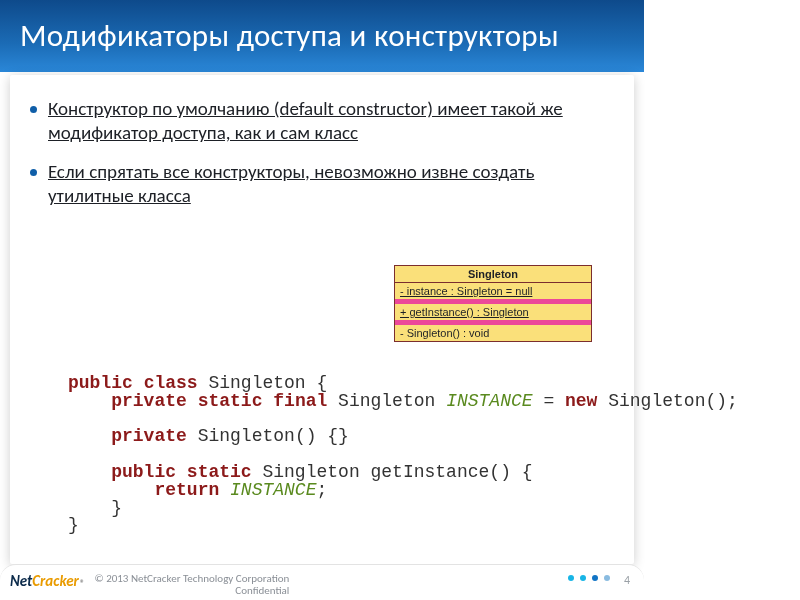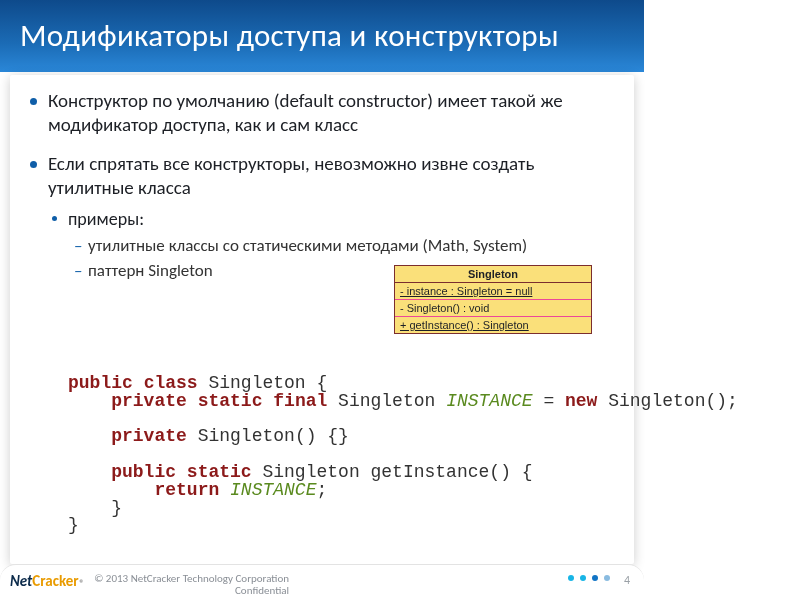--- a/index.html
+++ b/index.html
@@ -37,22 +37,23 @@
     bottom: 36px;
     background: #ffffff;
     box-shadow: 0 2px 12px rgba(0,0,0,0.20);
     border-radius: 2px;
     padding: 14px 20px 10px 20px;
     box-sizing: border-box;
     color: #1d2026;
   }
   ul.level1 {
     list-style: none;
-    margin: 0 0 0 0;
-    padding: 0;
+    margin: 8px 0 0 0;
+    padding: 0;
+    text-decoration: underline;
   }
   ul.level1 > li {
     position: relative;
     padding-left: 18px;
     margin: 0 0 14px 0;
     font-size: 19px;
     line-height: 1.28;
   }
   ul.level1 > li::before {
     content: "";
@@ -118,21 +119,21 @@
     font-family: Verdana, Arial, sans-serif;
   }
   .uml .uml-title {
     text-align: center;
     font-weight: bold;
     border-bottom: 1px solid #7b2e2e;
     padding: 2px 4px;
   }
   .uml .uml-row {
     padding: 2px 5px;
-    border-bottom: 1px solid #ec4899;
+    border-bottom: 5px solid #ec4899;
     white-space: nowrap;
   }
   .uml .uml-row:last-child { border-bottom: none; }
   .uml .under { text-decoration: underline; }
 
   .code {
     position: absolute;
     left: 58px;
     top: 300px;
     font-family: "Courier New", monospace;
@@ -159,21 +160,21 @@
     border-radius: 16px;
   }
   .logo {
     display: flex;
     align-items: baseline;
     font-weight: 700;
     margin-right: 10px;
     margin-top: 3px;
   }
   .logo .net { color: #0b2a4a; font-size: 15px; font-style: italic; }
-  .logo .cracker { color: #e99b00; font-size: 15px; }
+  .logo .cracker { color: #e99b00; font-size: 15px; font-style: italic; }
   .logo .r { color: #888; font-size: 9px; margin-left: 1px; }
   .copy {
     margin-top: 4px;
     line-height: 12px;
     max-width: 300px;
     text-align: right;
   }
   .dots {
     margin-left: auto;
     margin-top: 6px;
@@ -203,37 +204,28 @@
   <div class="header">
     <h1>Модификаторы доступа и конструкторы</h1>
   </div>
 
   <div class="body">
 
     <ul class="level1">
       <li>Конструктор по умолчанию (default constructor) имеет такой же модификатор доступа, как и сам класс</li>
       <li>
         <span>Если спрятать все конструкторы, невозможно извне создать утилитные класса</span>
-        <ul class="level2">
-          <li>
-            <span>примеры:</span>
-            <ul class="level3">
-              <li>утилитные классы со статическими методами (Math, System)</li>
-              <li>паттерн Singleton</li>
-            </ul>
-          </li>
-        </ul>
       </li>
     </ul>
 
     <div class="uml">
       <div class="uml-title">Singleton</div>
       <div class="uml-row"><span class="under">- instance : Singleton = null</span></div>
+      <div class="uml-row"><span class="under">+ getInstance() : Singleton</span></div>
       <div class="uml-row">- Singleton() : void</div>
-      <div class="uml-row"><span class="under">+ getInstance() : Singleton</span></div>
     </div>
 
     <div class="code"><span class="kw">public</span> <span class="kw">class</span> <span>Singleton</span> <span>{</span>
     <span class="kw">private</span> <span class="kw">static</span> <span class="kw">final</span> <span>Singleton</span> <span class="konst">INSTANCE</span> <span>=</span> <span class="kw">new</span> <span>Singleton</span><span>();</span>
 
     <span class="kw">private</span> <span>Singleton</span><span>()</span> <span>{}</span>
 
     <span class="kw">public</span> <span class="kw">static</span> <span>Singleton</span> <span>getInstance</span><span>()</span> <span>{</span>
         <span class="kw">return</span> <span class="konst">INSTANCE</span><span>;</span>
     <span>}</span>

